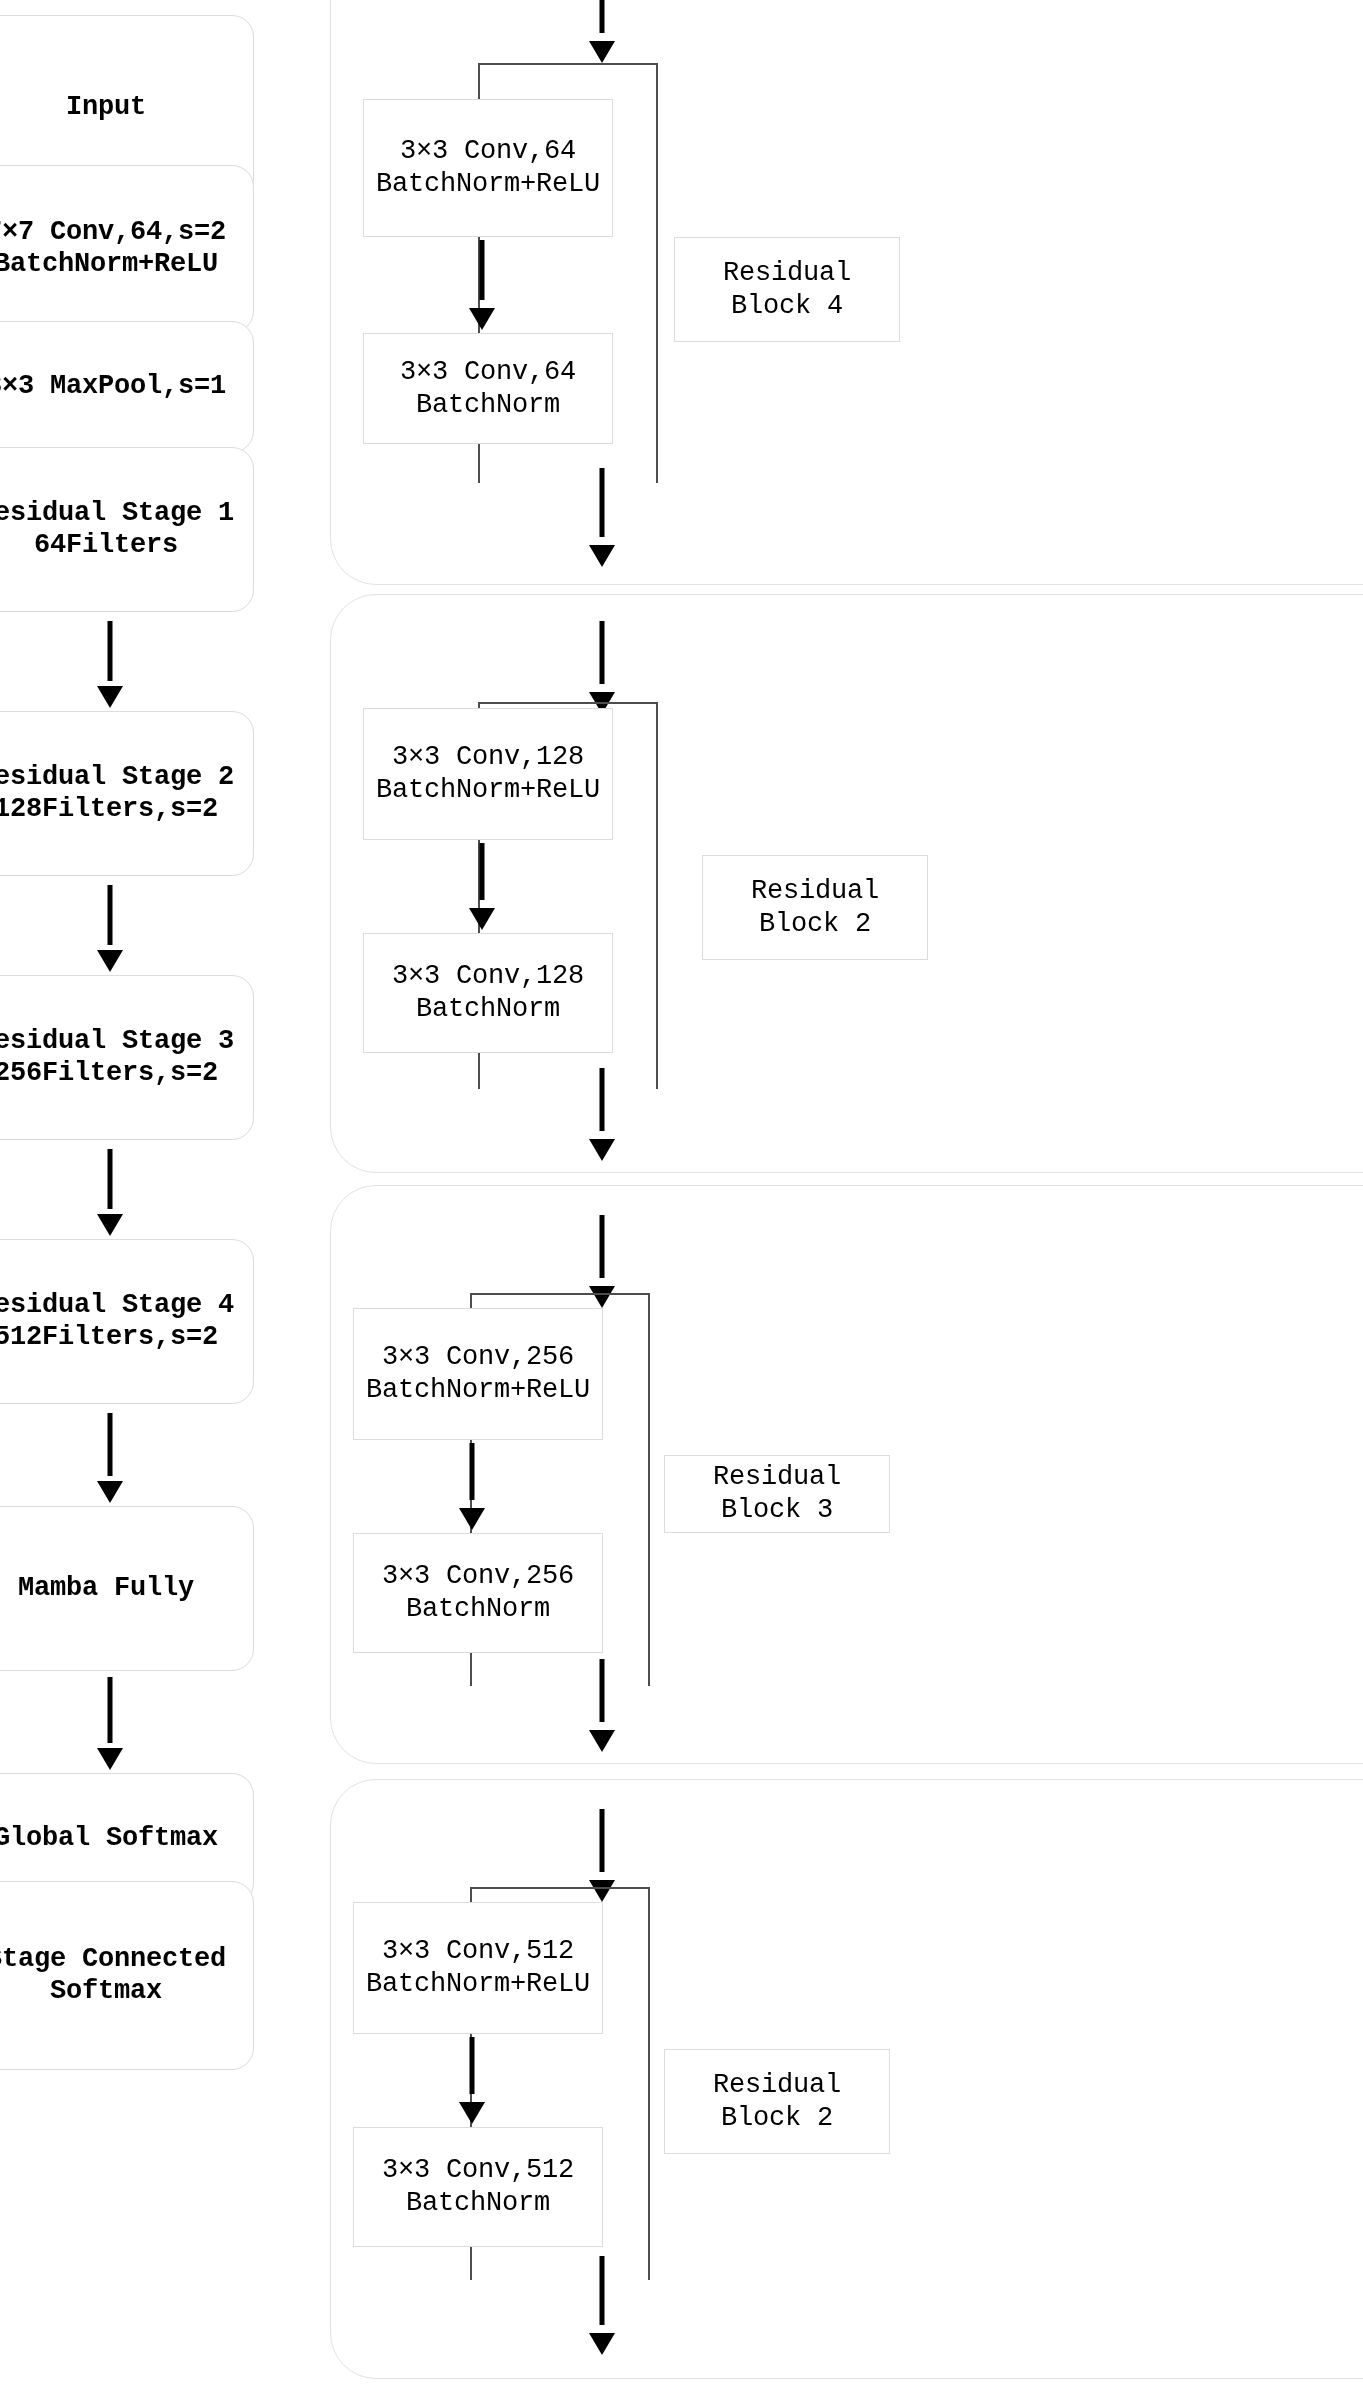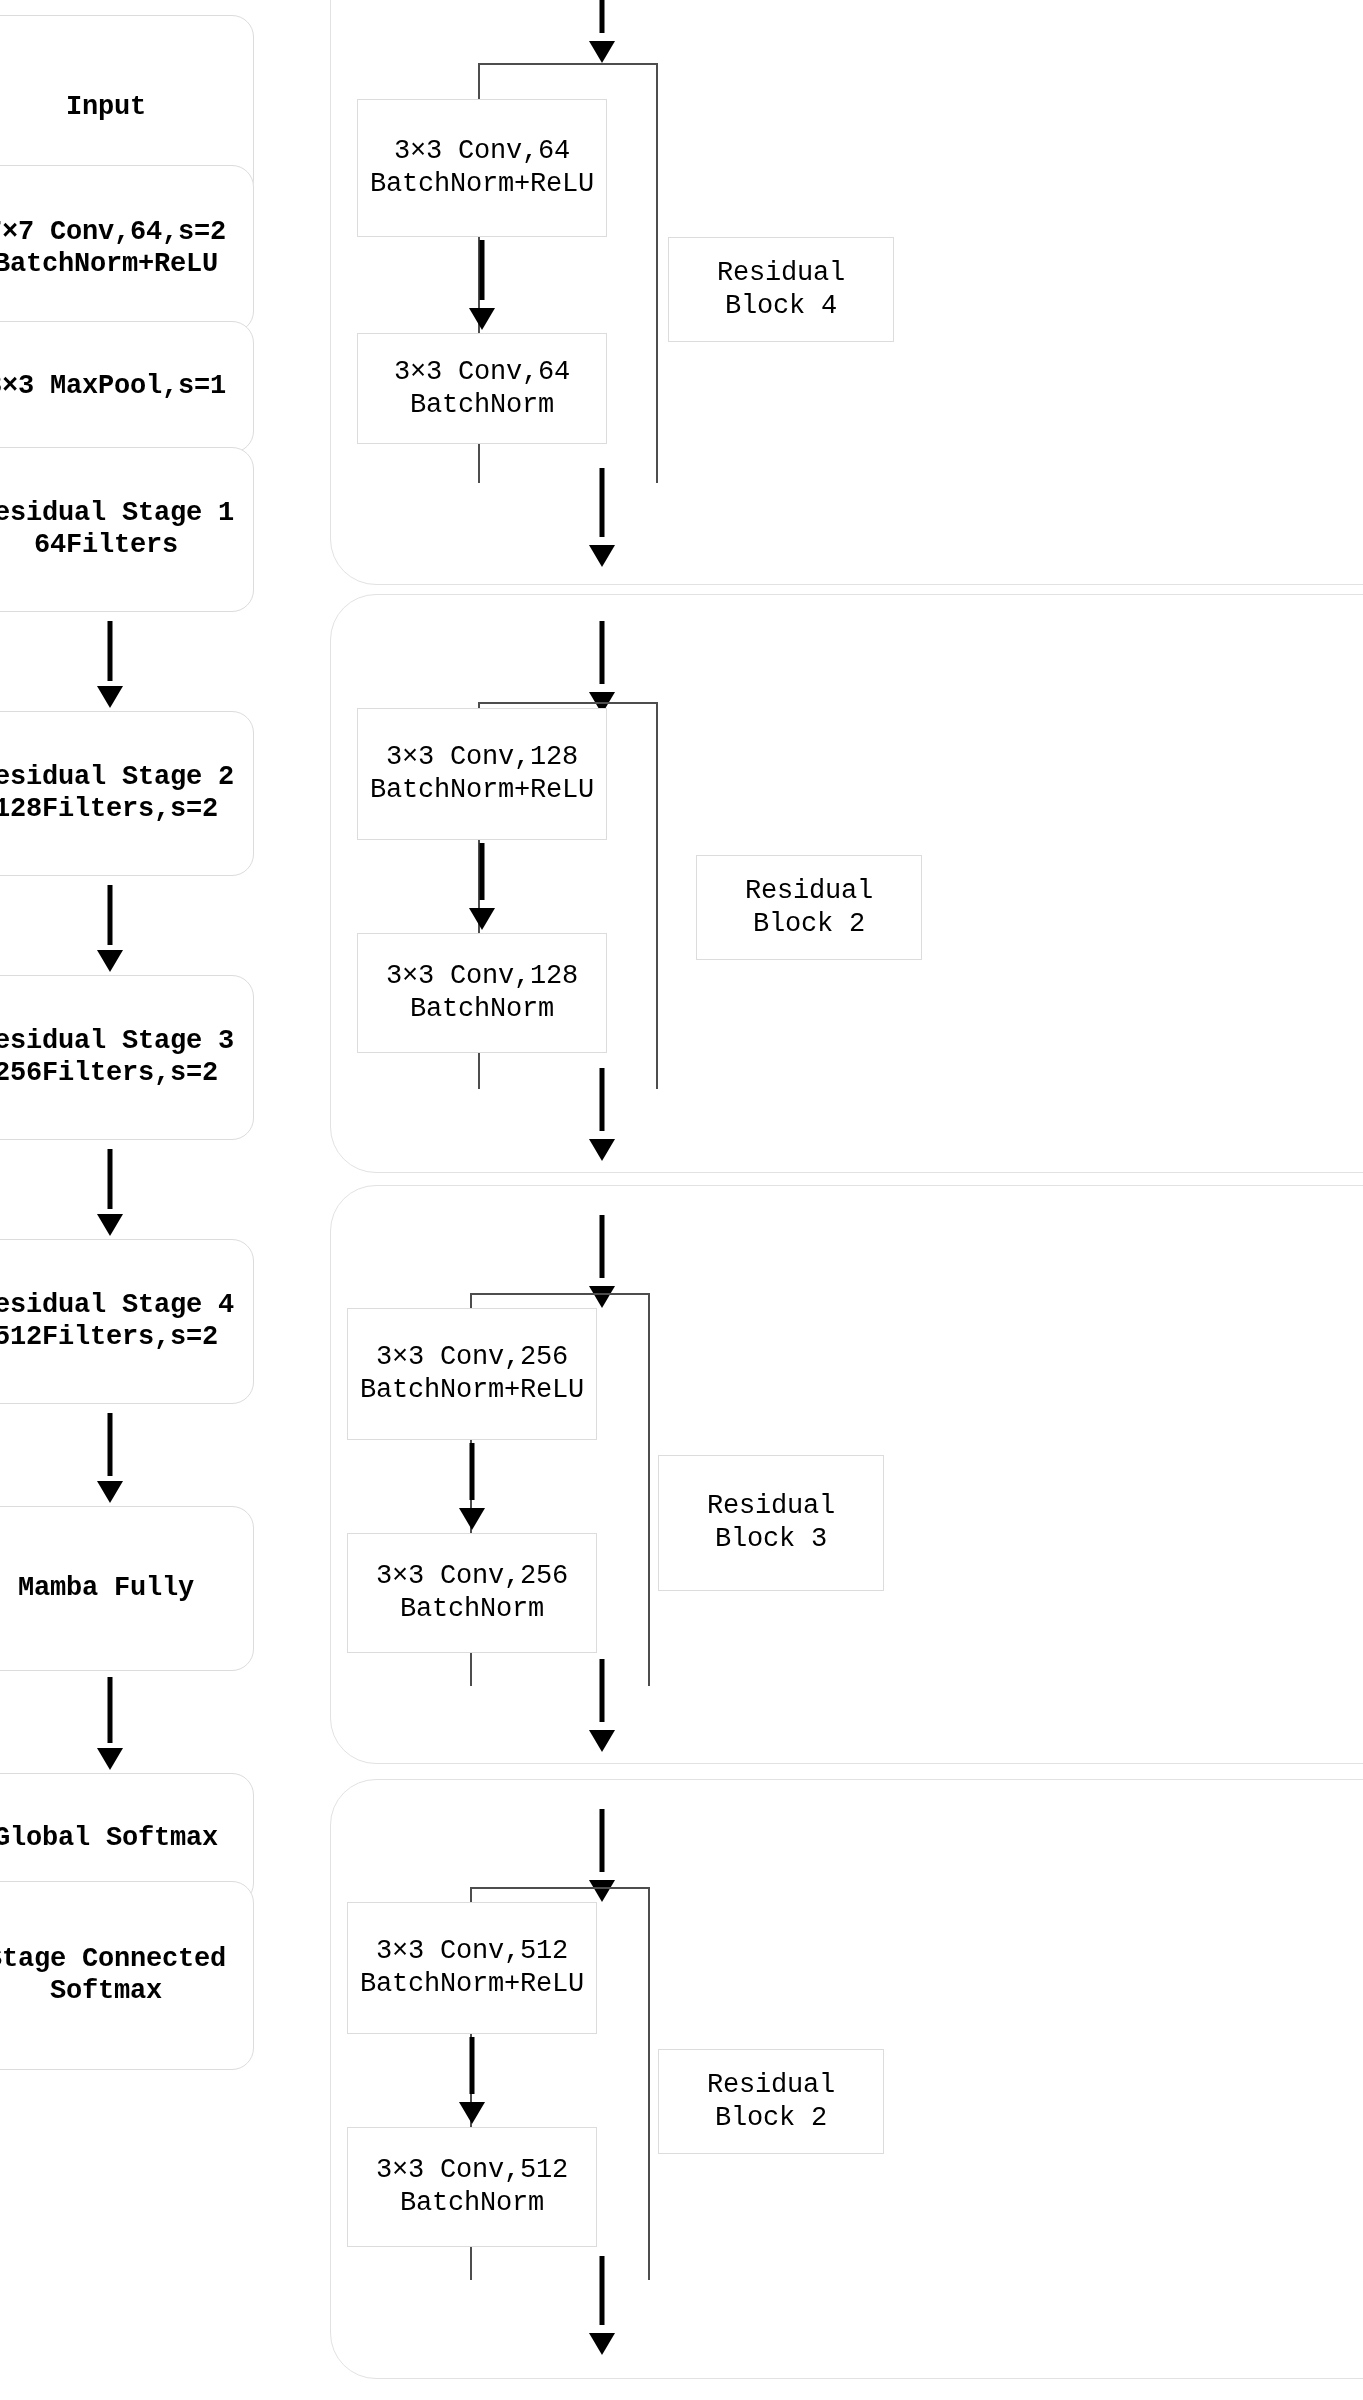--- a/index.html
+++ b/index.html
@@ -22,20 +22,21 @@
     line-height:1.18;
   }
   .sqbox{
     position:absolute;
     box-sizing:border-box;
     border:1px solid #dcdcdc;
     background:#ffffff;
     display:flex;align-items:center;justify-content:center;
     text-align:center;
     line-height:1.22;
+    margin-left:6px;
   }
   .lbl{display:block;white-space:pre-line;font-family:Liberation Mono, monospace;}
 
   
   .lcol .lbl{font-size:27px;font-weight:700;letter-spacing:-0.2px;}
 
   
   .conv .lbl{font-size:27px;font-weight:400;letter-spacing:-0.2px;}
   .blk-label .lbl{font-size:27px;font-weight:400;letter-spacing:-0.2px;}
 
@@ -231,21 +232,21 @@
     <div class="arrow" style="left: 454px; top: 1443px; width: 36px; height: 87px;">
       <div class="stem" style="height: 57px;"></div>
       <div class="head"></div>
     </div>
 
     <div class="sqbox conv" style="left: 347px; top: 1533px; width: 250px; height: 120px;">
       <span class="lbl">3×3 Conv,256
 BatchNorm</span>
     </div>
 
-    <div class="sqbox blk-label" style="left: 658px; top: 1455px; width: 226px; height: 136px;">
+    <div class="sqbox blk-label" style="left: 658px; top: 1455px; width: 226px; height: 78px;">
       <span class="lbl">Residual Block 3</span>
     </div>
 
     <div class="arrow" style="left: 584px; top: 1659px; width: 36px; height: 93px;">
       <div class="stem" style="height: 63px;"></div>
       <div class="head"></div>
     </div>
 
     <div class="group" style="left: 330px; top: 1779px; width: 1080px; height: 600px;"></div>
 

